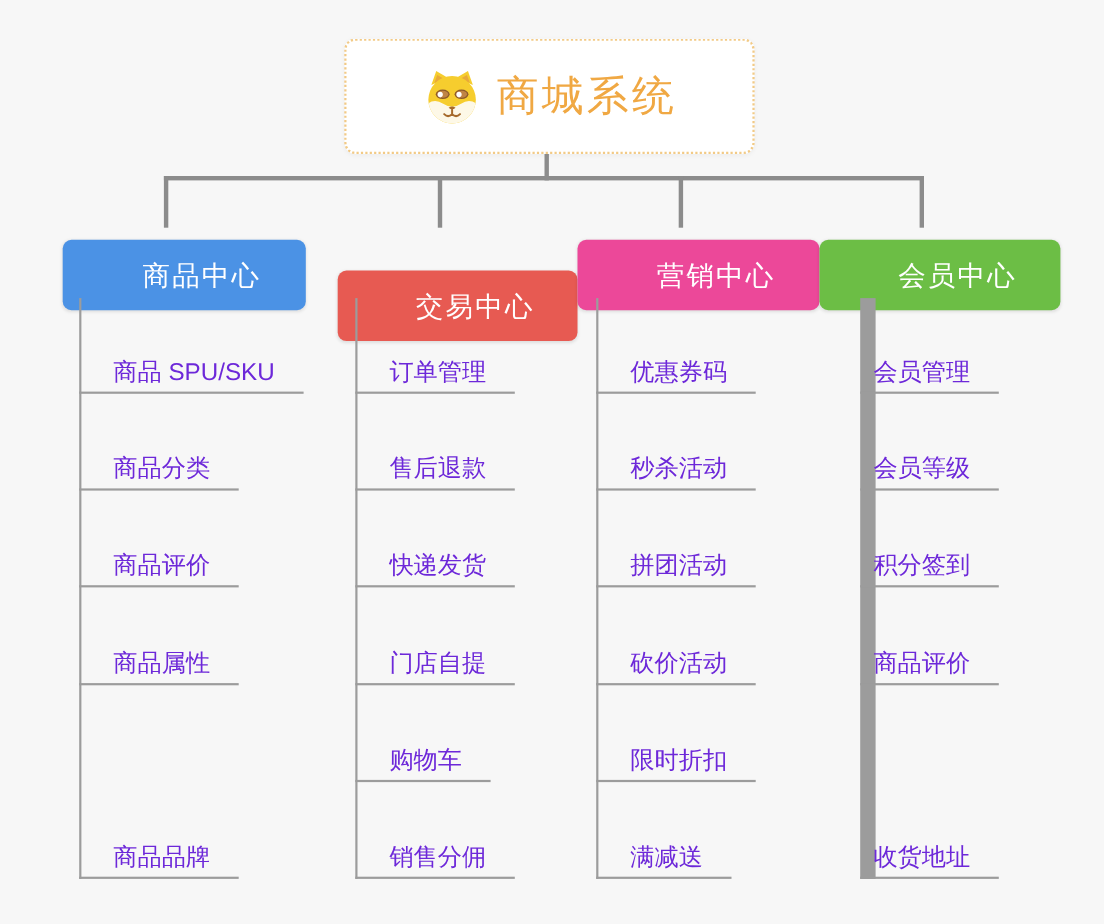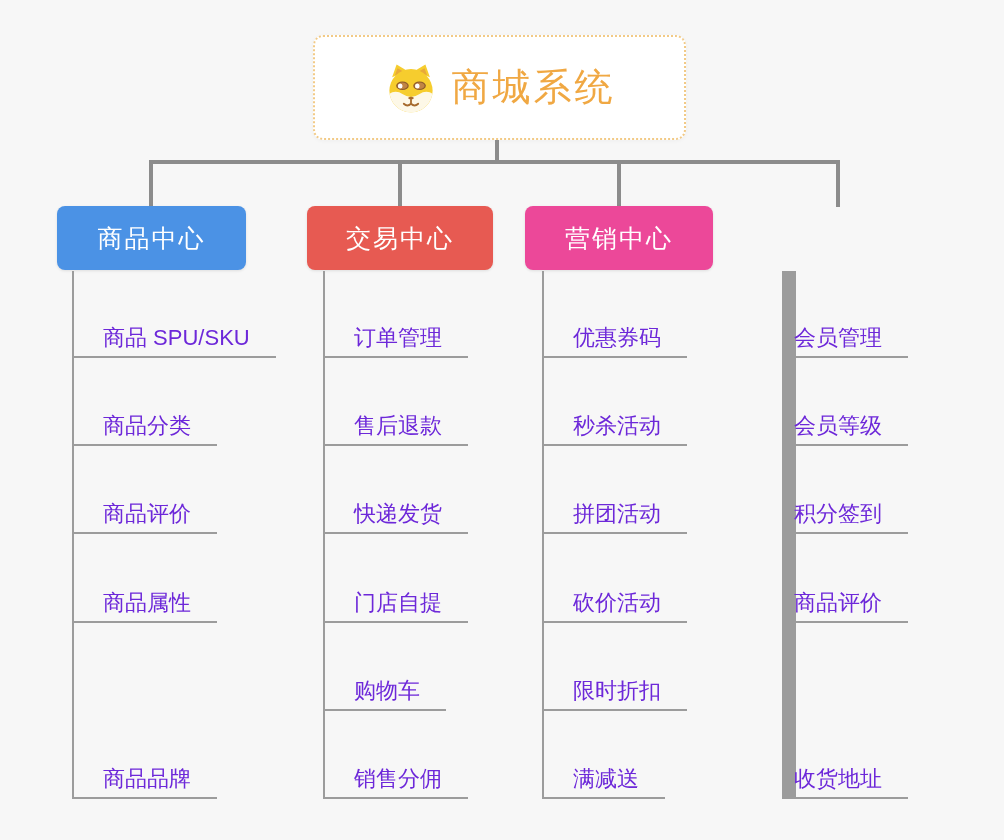--- a/index.html
+++ b/index.html
@@ -36,30 +36,31 @@
   .stem{left:495px;top:140px;width:4px;height:24px;}
   .bus{left:149px;top:160px;width:691px;height:4px;}
   .drop{top:160px;width:4px;height:47px;}
   .drop1{left:149px;}
   .drop2{left:398px;}
   .drop3{left:617px;}
   .drop4{left:836px;}
   
   .branch{
     position:absolute;
-    top:206px;height:64px;
+    top:218px;height:64px;
     border-radius:8px;
     display:flex;align-items:center;justify-content:center;
     color:#ffffff;
     font-size:25px;
     letter-spacing:2px;
     box-shadow:0 1px 3px rgba(0,0,0,0.10);
+    padding-left:32px;
   }
   .branch1{left:57px;width:189px;}
-  .branch2{left:307px;width:186px;}
+  .branch2{left:307px;width:186px;margin-top:28px;}
   .branch3{left:525px;width:188px;}
   .branch4{left:745px;width:187px;}
   
   .colline{
     position:absolute;
     top:271px;height:528px;width:2px;
     background:#9c9c9c;
   }
   .leaf{
     position:absolute;
@@ -107,20 +108,21 @@
   <div class="conn stem"></div>
   <div class="conn bus"></div>
   <div class="conn drop drop1"></div>
   <div class="conn drop drop2"></div>
   <div class="conn drop drop3"></div>
   <div class="conn drop drop4"></div>
 
   <div class="branch branch1" style="background: rgb(75, 146, 229);">商品中心</div>
   <div class="branch branch2" style="background: rgb(231, 90, 82);">交易中心</div>
   <div class="branch branch3" style="background: #ec4899;">营销中心</div>
+  <div class="branch branch4" style="background: rgb(108, 190, 69);">会员中心</div>
 
   <div class="colline c1"></div>
   <div class="colline c2"></div>
   <div class="colline c3"></div>
   <div class="colline c4"></div>
 
   <div class="leaf c1 r1">商品 SPU/SKU</div>
   <div class="leaf c1 r2">商品分类</div>
   <div class="leaf c1 r3">商品评价</div>
   <div class="leaf c1 r4">商品属性</div>

